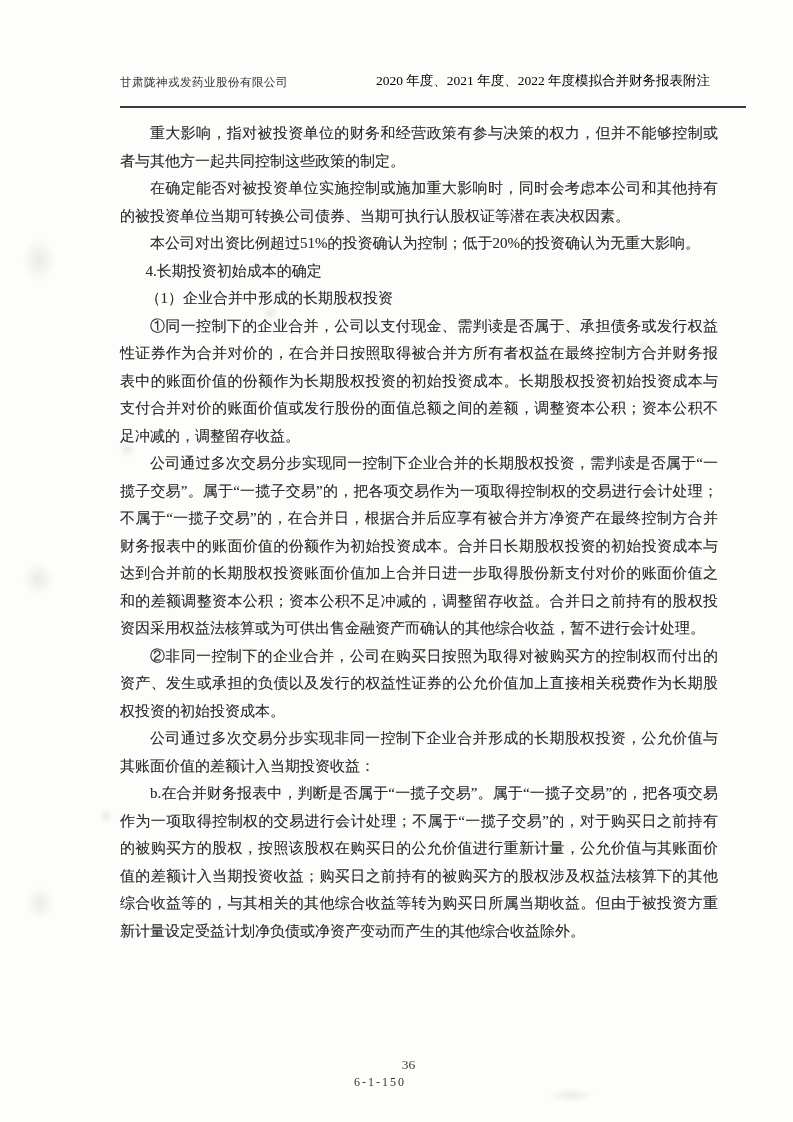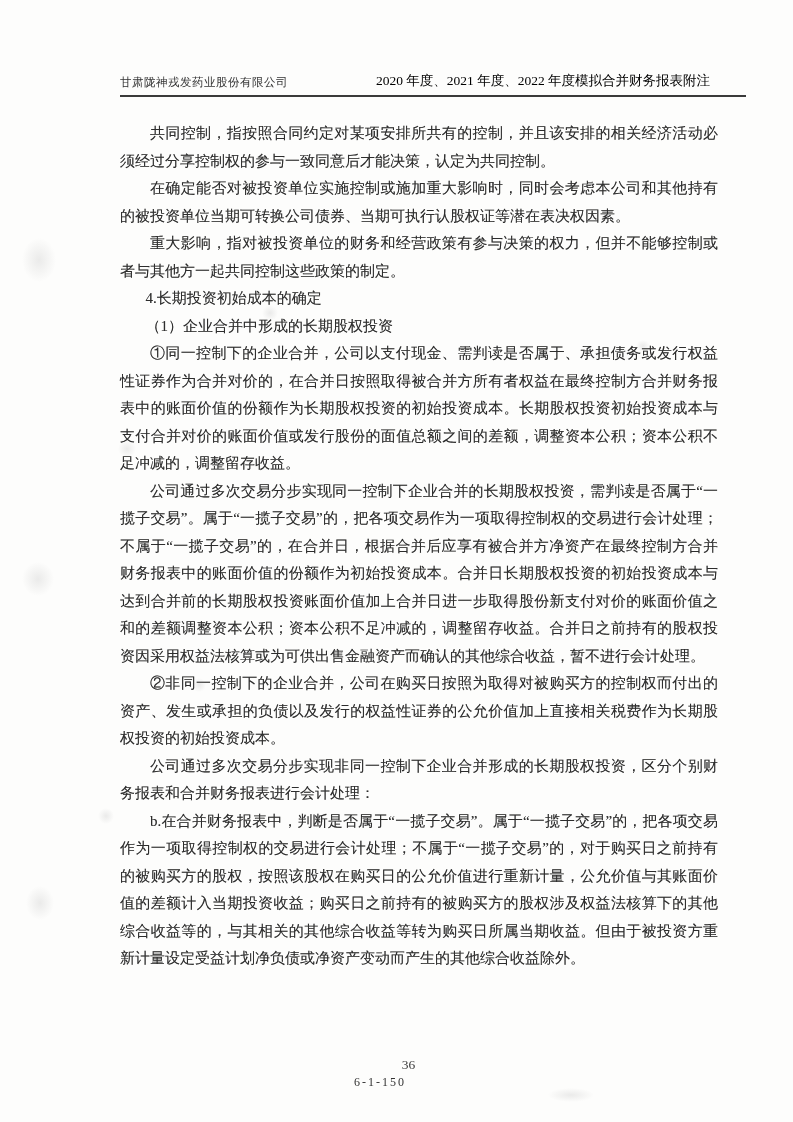--- a/index.html
+++ b/index.html
@@ -20,21 +20,21 @@
   
   .header {
     position: absolute;
     left: 120px;
     top: 72px;
     width: 626px;
     display: flex;
     justify-content: space-between;
     align-items: flex-end;
     border-bottom: 2px solid #3a3a3a;
-    padding-bottom: 5px;
+    padding-bottom: 16px;
   }
   .header .company {
     font-size: 11.5px;
     letter-spacing: 0.5px;
     color: #333;
     white-space: nowrap;
   }
   .header .title {
     font-size: 13.5px;
     color: #000000;
@@ -102,29 +102,29 @@
 <body>
 
 <div class="page">
 
   <div class="header">
     <span class="company">甘肃陇神戎发药业股份有限公司</span>
     <span class="title">2020 年度、2021 年度、2022 年度模拟合并财务报表附注</span>
   </div>
 
   <div class="content">
-    <p>共同控制，指按照合同约定对某项安排所共有的控制，并且该安排的相关经济活动必须经过分享控制权的参与一致同意后才能决策，认定为共同控制。</p>
+    <p>重大影响，指对被投资单位的财务和经营政策有参与决策的权力，但并不能够控制或者与其他方一起共同控制这些政策的制定。</p>
     <p>在确定能否对被投资单位实施控制或施加重大影响时，同时会考虑本公司和其他持有的被投资单位当期可转换公司债券、当期可执行认股权证等潜在表决权因素。</p>
-    <p>重大影响，指对被投资单位的财务和经营政策有参与决策的权力，但并不能够控制或者与其他方一起共同控制这些政策的制定。</p>
+    <p>本公司对出资比例超过51%的投资确认为控制；低于20%的投资确认为无重大影响。</p>
     <p class="sub-heading">4.长期投资初始成本的确定</p>
     <p class="sub-heading">（1）企业合并中形成的长期股权投资</p>
     <p>①同一控制下的企业合并，公司以支付现金、需判读是否属于、承担债务或发行权益性证券作为合并对价的，在合并日按照取得被合并方所有者权益在最终控制方合并财务报表中的账面价值的份额作为长期股权投资的初始投资成本。长期股权投资初始投资成本与支付合并对价的账面价值或发行股份的面值总额之间的差额，调整资本公积；资本公积不足冲减的，调整留存收益。</p>
     <p>公司通过多次交易分步实现同一控制下企业合并的长期股权投资，需判读是否属于“一揽子交易”。属于“一揽子交易”的，把各项交易作为一项取得控制权的交易进行会计处理；不属于“一揽子交易”的，在合并日，根据合并后应享有被合并方净资产在最终控制方合并财务报表中的账面价值的份额作为初始投资成本。合并日长期股权投资的初始投资成本与达到合并前的长期股权投资账面价值加上合并日进一步取得股份新支付对价的账面价值之和的差额调整资本公积；资本公积不足冲减的，调整留存收益。合并日之前持有的股权投资因采用权益法核算或为可供出售金融资产而确认的其他综合收益，暂不进行会计处理。</p>
     <p>②非同一控制下的企业合并，公司在购买日按照为取得对被购买方的控制权而付出的资产、发生或承担的负债以及发行的权益性证券的公允价值加上直接相关税费作为长期股权投资的初始投资成本。</p>
-    <p>公司通过多次交易分步实现非同一控制下企业合并形成的长期股权投资，区分个别财务报表和合并财务报表进行会计处理：</p>
+    <p>公司通过多次交易分步实现非同一控制下企业合并形成的长期股权投资，公允价值与其账面价值的差额计入当期投资收益：</p>
     <p>b.在合并财务报表中，判断是否属于“一揽子交易”。属于“一揽子交易”的，把各项交易作为一项取得控制权的交易进行会计处理；不属于“一揽子交易”的，对于购买日之前持有的被购买方的股权，按照该股权在购买日的公允价值进行重新计量，公允价值与其账面价值的差额计入当期投资收益；购买日之前持有的被购买方的股权涉及权益法核算下的其他综合收益等的，与其相关的其他综合收益等转为购买日所属当期收益。但由于被投资方重新计量设定受益计划净负债或净资产变动而产生的其他综合收益除外。</p>
   </div>
 
   <div class="page-number">36</div>
 
   <div class="doc-code">6-1-150</div>
 
   <div class="smudge s1"></div>
   <div class="smudge s2"></div>
   <div class="smudge s3"></div>

